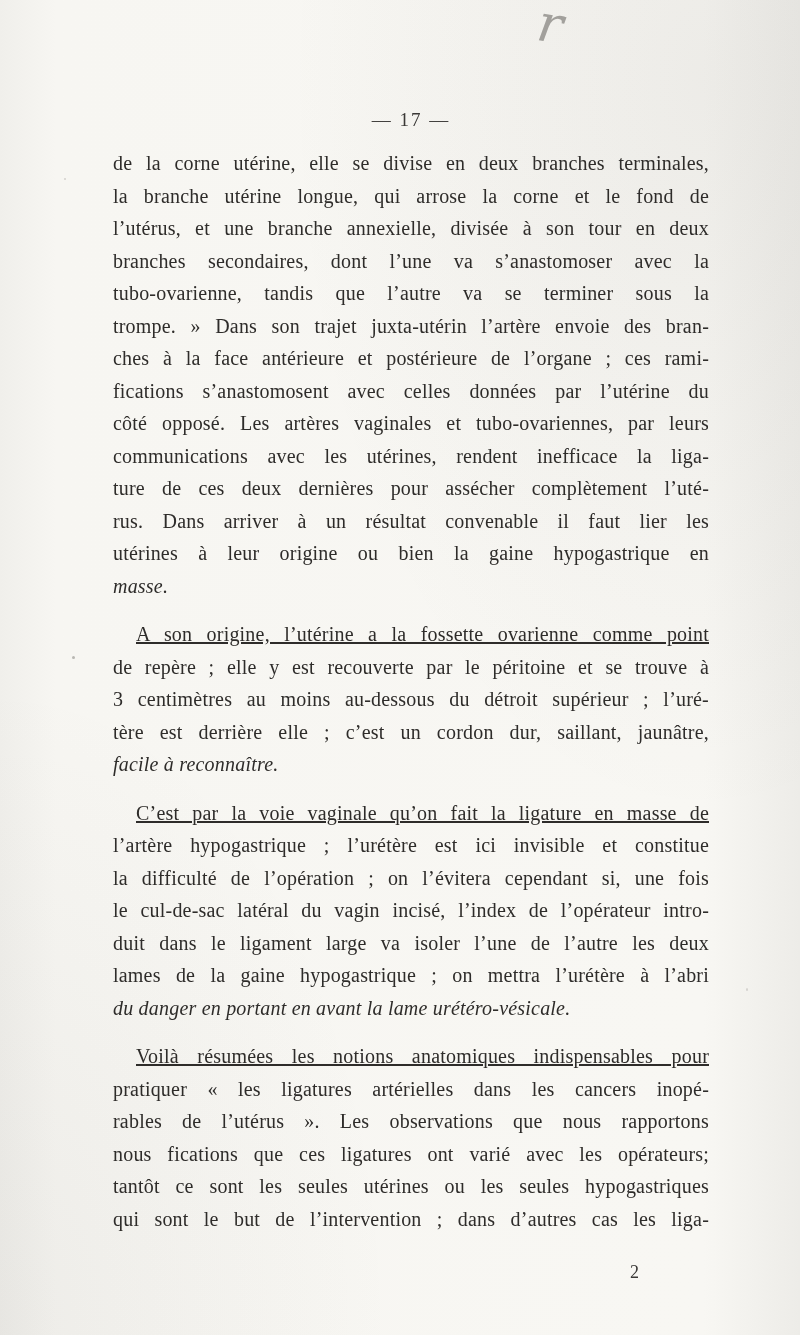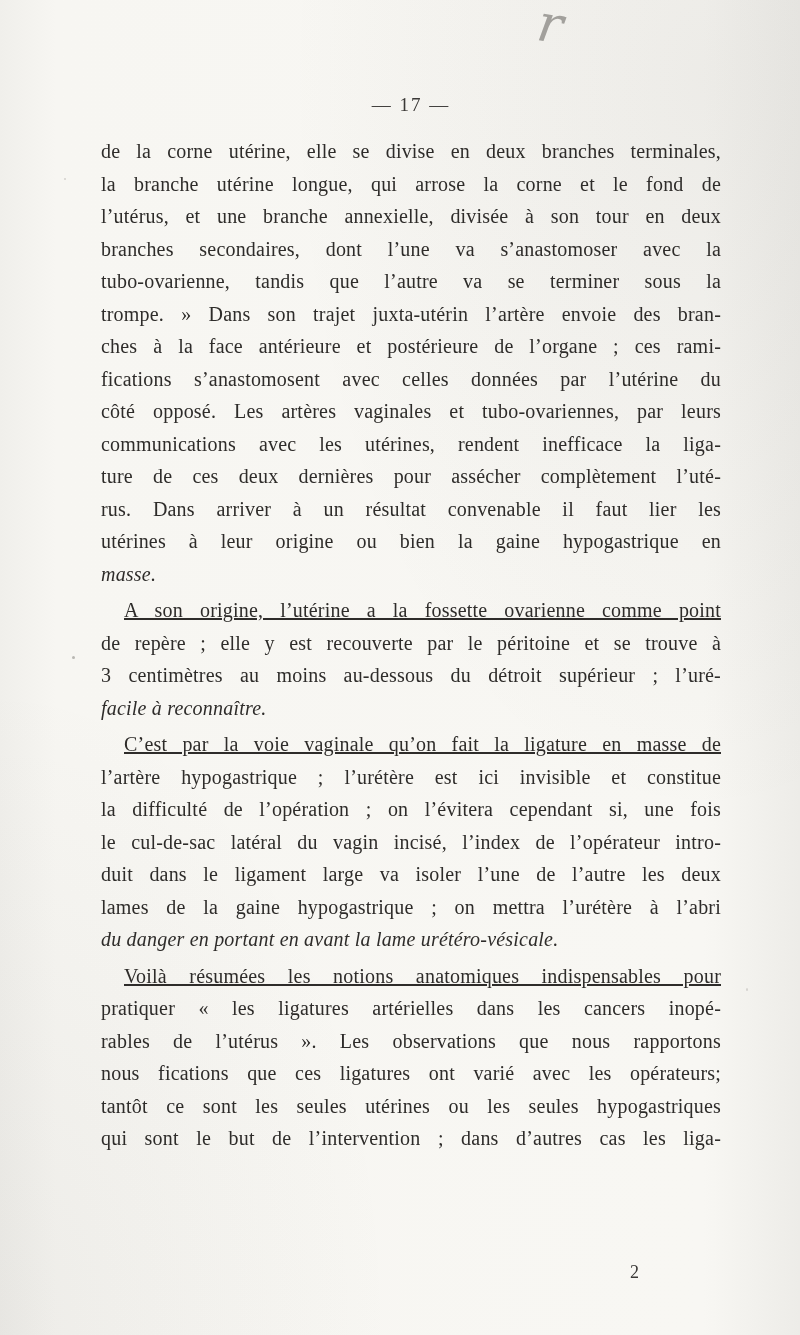--- a/index.html
+++ b/index.html
@@ -15,37 +15,37 @@
     overflow: hidden;
     font-family: "Liberation Serif", "DejaVu Serif", serif;
     color: #2e2c2a;
     background:
       radial-gradient(ellipse at 88% 6%, rgba(60,55,50,0.06), transparent 42%),
       radial-gradient(ellipse at 0% 100%, rgba(60,55,50,0.05), transparent 35%),
       linear-gradient(90deg, #f0efeb 0%, #f7f6f2 7%, #f8f7f3 88%, #edecE8 100%);
   }
   .page-header {
     position: absolute;
-    top: 94px;
+    top: 109px;
     left: 97px;
     width: 628px;
     text-align: center;
     font-size: 19px;
     letter-spacing: 2px;
     color: #3a3836;
   }
   .text-block {
     position: absolute;
     top: 131px;
     left: 97px;
     width: 628px;
     font-size: 20px;
     line-height: 32.5px;
   }
-  .para { margin: 4px; }
+  .para { margin: 16px; }
   .para.indent .line:first-child { text-indent: 23px; text-decoration: underline; }
   .line {
     text-align: justify;
     text-align-last: justify;
     white-space: normal;
     letter-spacing: 0.2px;
   }
   .line.last {
     text-align-last: left;
     font-style: italic;
@@ -100,20 +100,21 @@
         <div class="line">communications avec les utérines, rendent inefficace la liga-</div>
         <div class="line">ture de ces deux dernières pour assécher complètement l’uté-</div>
         <div class="line">rus. Dans arriver à un résultat convenable il faut lier les</div>
         <div class="line">utérines à leur origine ou bien la gaine hypogastrique en</div>
         <div class="line last">masse.</div>
       </div>
       <div class="para indent">
         <div class="line">A son origine, l’utérine a la fossette ovarienne comme point</div>
         <div class="line">de repère ; elle y est recouverte par le péritoine et se trouve à</div>
         <div class="line">3 centimètres au moins au-dessous du détroit supérieur ; l’uré-</div>
+        <div class="line">tère est derrière elle ; c’est un cordon dur, saillant, jaunâtre,</div>
         <div class="line last">facile à reconnaître.</div>
       </div>
       <div class="para indent">
         <div class="line">C’est par la voie vaginale qu’on fait la ligature en masse de</div>
         <div class="line">l’artère hypogastrique ; l’urétère est ici invisible et constitue</div>
         <div class="line">la difficulté de l’opération ; on l’évitera cependant si, une fois</div>
         <div class="line">le cul-de-sac latéral du vagin incisé, l’index de l’opérateur intro-</div>
         <div class="line">duit dans le ligament large va isoler l’une de l’autre les deux</div>
         <div class="line">lames de la gaine hypogastrique ; on mettra l’urétère à l’abri</div>
         <div class="line last">du danger en portant en avant la lame urétéro-vésicale.</div>

